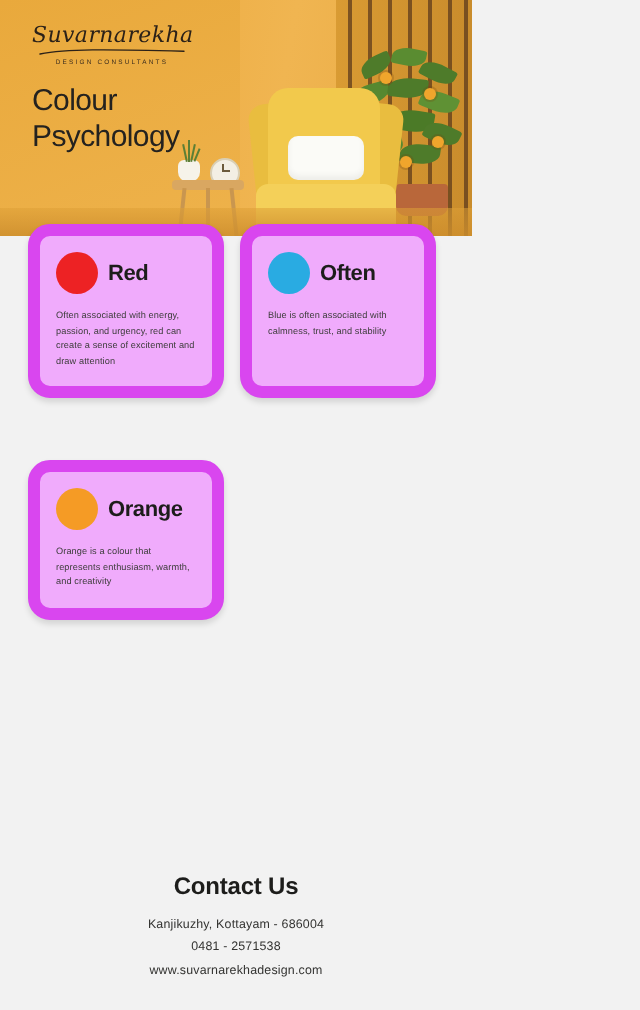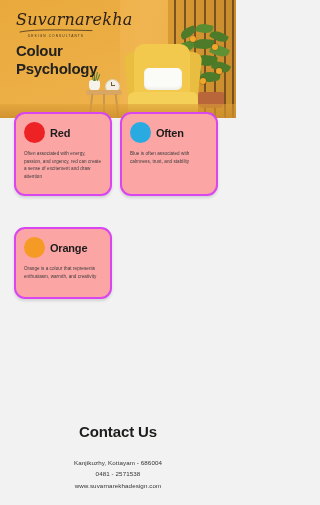--- a/index.html
+++ b/index.html
@@ -182,21 +182,21 @@
     position: absolute;
     left: 16px;
     top: 12px;
     width: 80px;
     text-align: center;
     z-index: 4;
   }
   .logo-word {
     font-family: "DejaVu Serif", serif;
     font-style: italic;
-    font-size: 16px;
+    font-size: 11px;
     color: #2b2118;
     letter-spacing: .2px;
     line-height: 1;
     white-space: nowrap;
   }
   .logo-swoosh {
     display: block;
     margin: 1px auto 0;
     width: 74px;
     height: 4px;
@@ -210,21 +210,21 @@
   }
   .hero-title {
     position: absolute;
     left: 16px;
     top: 42px;
     z-index: 4;
   }
   .hero-title .l1,
   .hero-title .l2 {
     font-size: 15px;
-    font-weight: bold;
+    font-weight: normal;
     color: #24221f;
     line-height: 1.18;
     letter-spacing: -.3px;
   }
   .hero-title .l3 {
     font-size: 12.5px;
     font-weight: normal;
     color: #2c2a26;
     line-height: 1.25;
     letter-spacing: -.2px;
@@ -238,22 +238,22 @@
     width: 236px;
     display: flex;
     flex-wrap: wrap;
     gap: 8px 8px;
     padding: 0 14px;
     box-sizing: border-box;
   }
   .card {
     width: 98px;
     box-sizing: border-box;
-    background: #fca5a5;
-    border: 2px solid #d946ef;
+    background: #f0abfc;
+    border: 6px solid #d946ef;
     border-radius: 11px;
     padding: 8px 8px 9px;
     box-shadow: 0 2px 3px rgba(0,0,0,.13);
   }
   .card-r1 { min-height: 84px; }
   .card-r2 { min-height: 78px; }
   .card-r3 { min-height: 72px; margin-top: 23px; }
   .card-head {
     display: flex;
     align-items: center;
@@ -281,24 +281,24 @@
 
   
   .contact {
     position: absolute;
     left: 0;
     bottom: 14px;
     width: 236px;
     text-align: center;
   }
   .contact-title {
-    font-size: 15px;
+    font-size: 12px;
     font-weight: bold;
     color: #1d1d1b;
-    margin-bottom: 17px;
+    margin-bottom: 7px;
     letter-spacing: -.1px;
   }
   .contact-line {
     font-size: 6.2px;
     color: #333331;
     line-height: 1.85;
     letter-spacing: .1px;
   }
 </style>
 </head>

